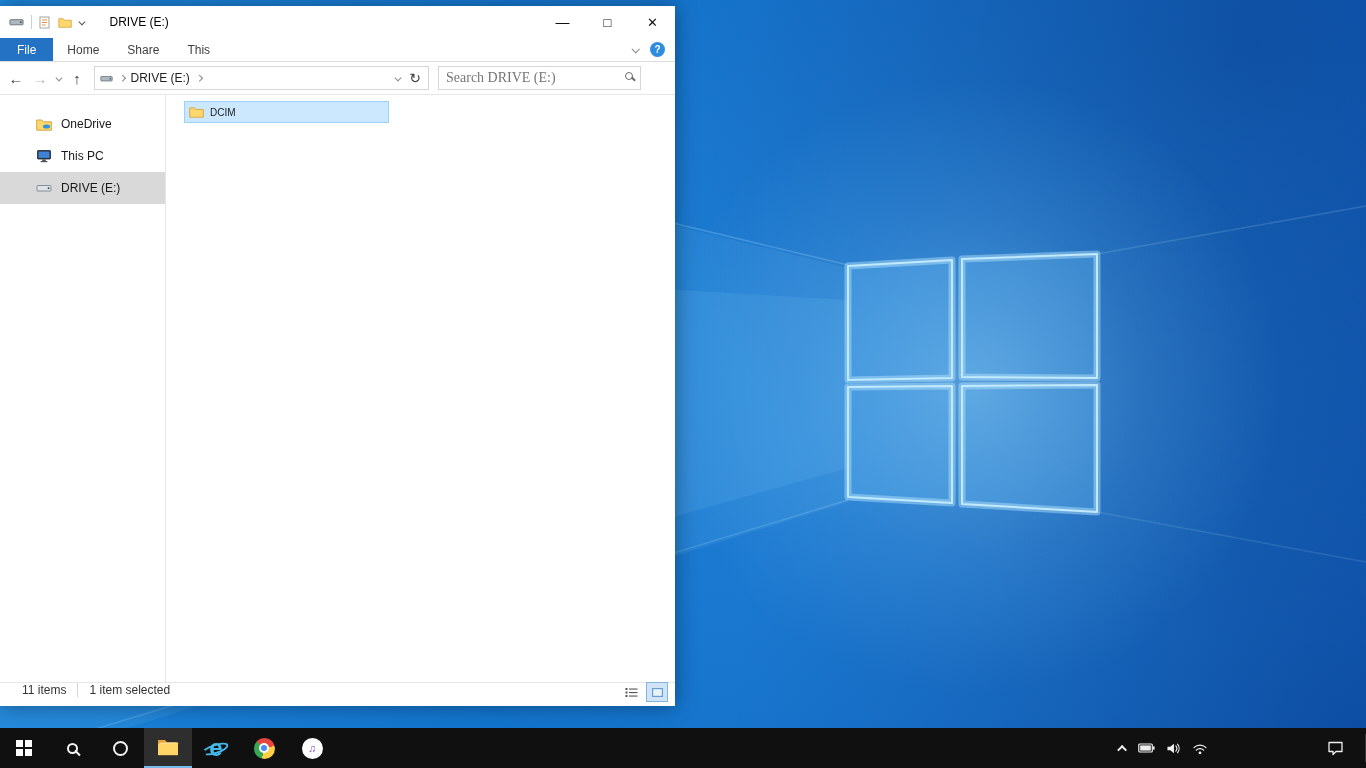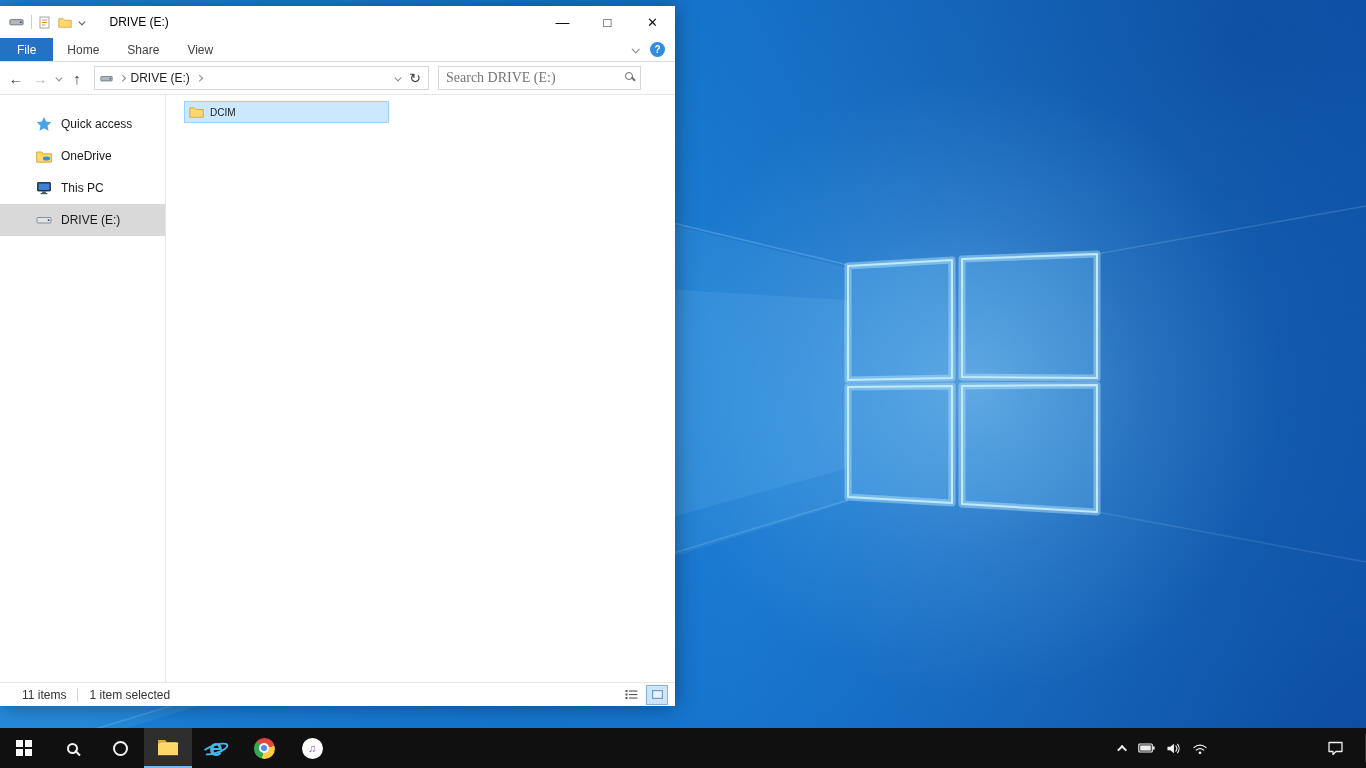--- a/index.html
+++ b/index.html
@@ -67,21 +67,21 @@
   .sidebar { width:166px; border-right:1px solid #e6e6e6; padding-top:13px; flex:0 0 auto; }
   .side-item { height:32px; display:flex; align-items:center; gap:9px; padding-left:36px; font-size:12px; color:#1a1a1a; cursor:default; }
   .side-item.selected { background:#d9d9d9; }
   .content { flex:1 1 auto; padding:6px 0 0 18px; position:relative; }
   .file-item {
     width:205px; height:22px; display:flex; align-items:center; gap:6px; padding-left:4px;
     background:#cce8ff; border:1px solid #99d1ff; font-size:10px; color:#1a1a1a;
   }
 
   
-  .statusbar { height:24px; border-top:1px solid #e6e6e6; display:flex; align-items:center; font-size:12px; color:#333; padding:0 8px 0 22px; flex:0 0 auto; }
+  .statusbar { height:24px; border-top:1px solid #e6e6e6; display:flex; align-items:flex-start; font-size:12px; color:#333; padding:0 8px 0 22px; flex:0 0 auto; }
   .status-sep { width:1px; height:14px; background:#d6d6d6; margin:0 11px; }
   .status-views { margin-left:auto; display:flex; gap:6px; align-items:center; }
   .view-btn { width:20px; height:18px; display:flex; align-items:center; justify-content:center; }
   .view-btn.active { background:#cfe4f7; outline:1px solid #84b4de; }
 
   
   .taskbar { position:absolute; left:0; bottom:0; width:1366px; height:40px; background:#101010; display:flex; align-items:stretch; }
   .tb-btn { width:48px; display:flex; align-items:center; justify-content:center; position:relative; }
   .tb-btn.active { background:rgba(255,255,255,0.13); border-bottom:2px solid #76b9ed; }
   .win-flag { display:grid; grid-template-columns:7px 7px; grid-template-rows:7px 7px; gap:1.5px; }
@@ -159,21 +159,21 @@
       <div class="win-btn min">—</div>
       <div class="win-btn">□</div>
       <div class="win-btn">✕</div>
     </div>
   </div>
 
   <div class="ribbon-tabs">
     <div class="tab file">File</div>
     <div class="tab">Home</div>
     <div class="tab">Share</div>
-    <div class="tab">View</div>
+    <div class="tab">This</div>
     <div class="ribbon-right">
       <span class="chev down" style="border-color:#8a8a8a;"></span>
       <div class="help-icon">?</div>
     </div>
   </div>
 
   <div class="navbar">
     <div class="nav-btn">←</div>
     <div class="nav-btn disabled">→</div>
     <div class="nav-chevwrap">
@@ -197,26 +197,20 @@
 
     <div class="searchbox">
       <input type="text" placeholder="Search DRIVE (E:)" style="">
       <span class="magnifier-gray"></span>
     </div>
   </div>
 
   <div class="main">
     <div class="sidebar">
 
-      <div class="side-item">
-        <svg width="16" height="16" viewBox="0 0 16 16">
-          <polygon points="8,1 10.2,5.6 15.2,6.2 11.5,9.7 12.5,14.7 8,12.2 3.5,14.7 4.5,9.7 0.8,6.2 5.8,5.6" fill="#4aa3e8"></polygon>
-        </svg>
-        <span>Quick access</span>
-      </div>
 
       <div class="side-item">
         <svg width="16" height="13" viewBox="0 0 16 13">
           <path d="M0.7 2 h5.2 l1.5 1.8 h8 v8.4 h-14.7 z" fill="#ffd76a" stroke="#cfa13f" stroke-width="0.9"></path>
           <ellipse cx="10.5" cy="8.6" rx="3.6" ry="2" fill="#2f93e0"></ellipse>
         </svg>
         <span>OneDrive</span>
       </div>
 
       <div class="side-item">

